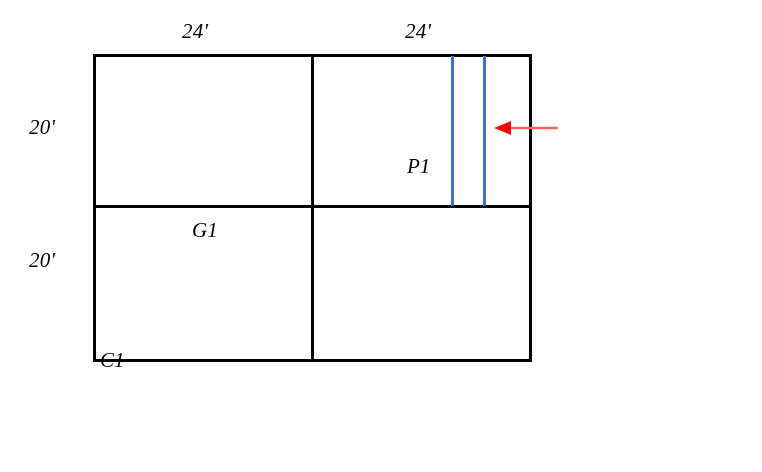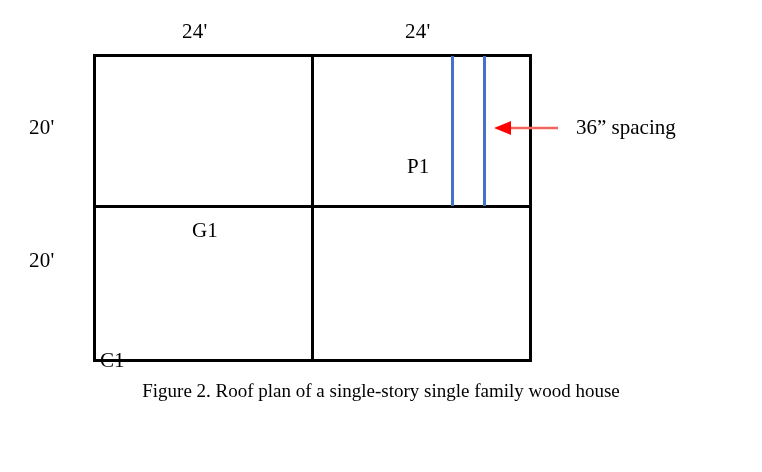--- a/index.html
+++ b/index.html
@@ -15,20 +15,21 @@
     font-family: "Liberation Serif", "DejaVu Serif", serif;
     color: #000000;
   }
 
   #figure-root {
     position: absolute;
     left: 0;
     top: 0;
     width: 762px;
     height: 472px;
+    font-style: italic;
   }
 
   
   .plan-outline {
     position: absolute;
     left: 93px;
     top: 54px;
     width: 439px;
     height: 308px;
     border: 3px solid #000000;
@@ -152,18 +153,16 @@
   <div class="member-tag tag-c1">C1</div>
 
   <div class="annotation-arrow">
     <svg viewBox="0 0 70 24" xmlns="http://www.w3.org/2000/svg">
       <line x1="66" y1="12" x2="16" y2="12" stroke="#F2635C" stroke-width="2.4"></line>
       <polygon points="2,12 19,5 19,19" fill="#FF0000"></polygon>
     </svg>
   </div>
 
   <div class="annotation-text">
-    <span class="line">36” spacing</span>
   </div>
 
-  <div class="figure-caption">Figure 2. Roof plan of a single-story single family wood house</div>
 
 </div>
 
 </body></html>

